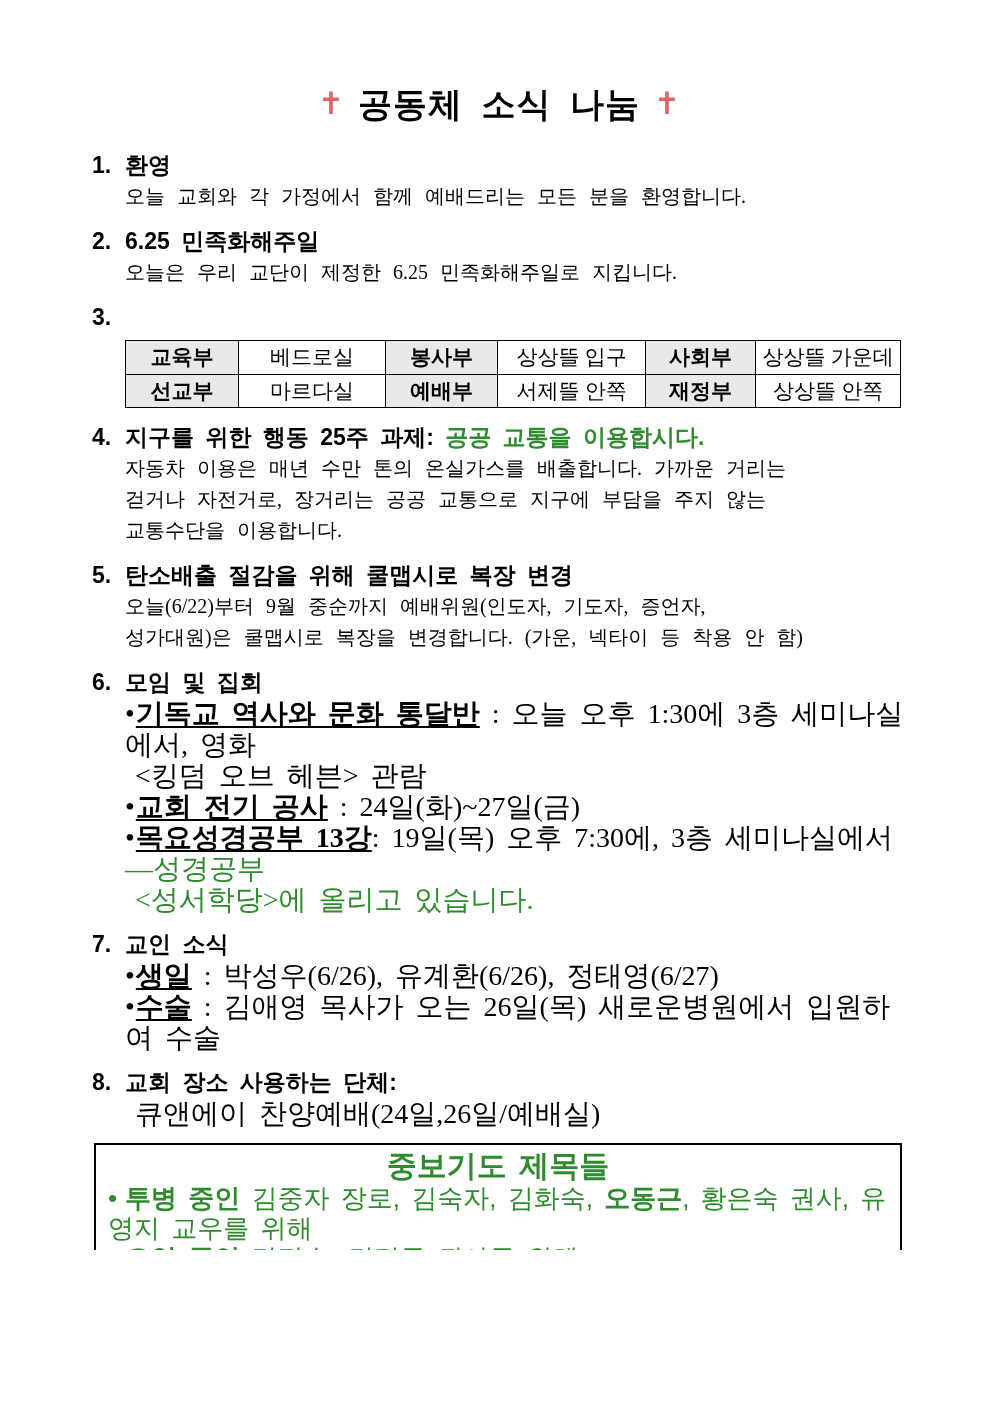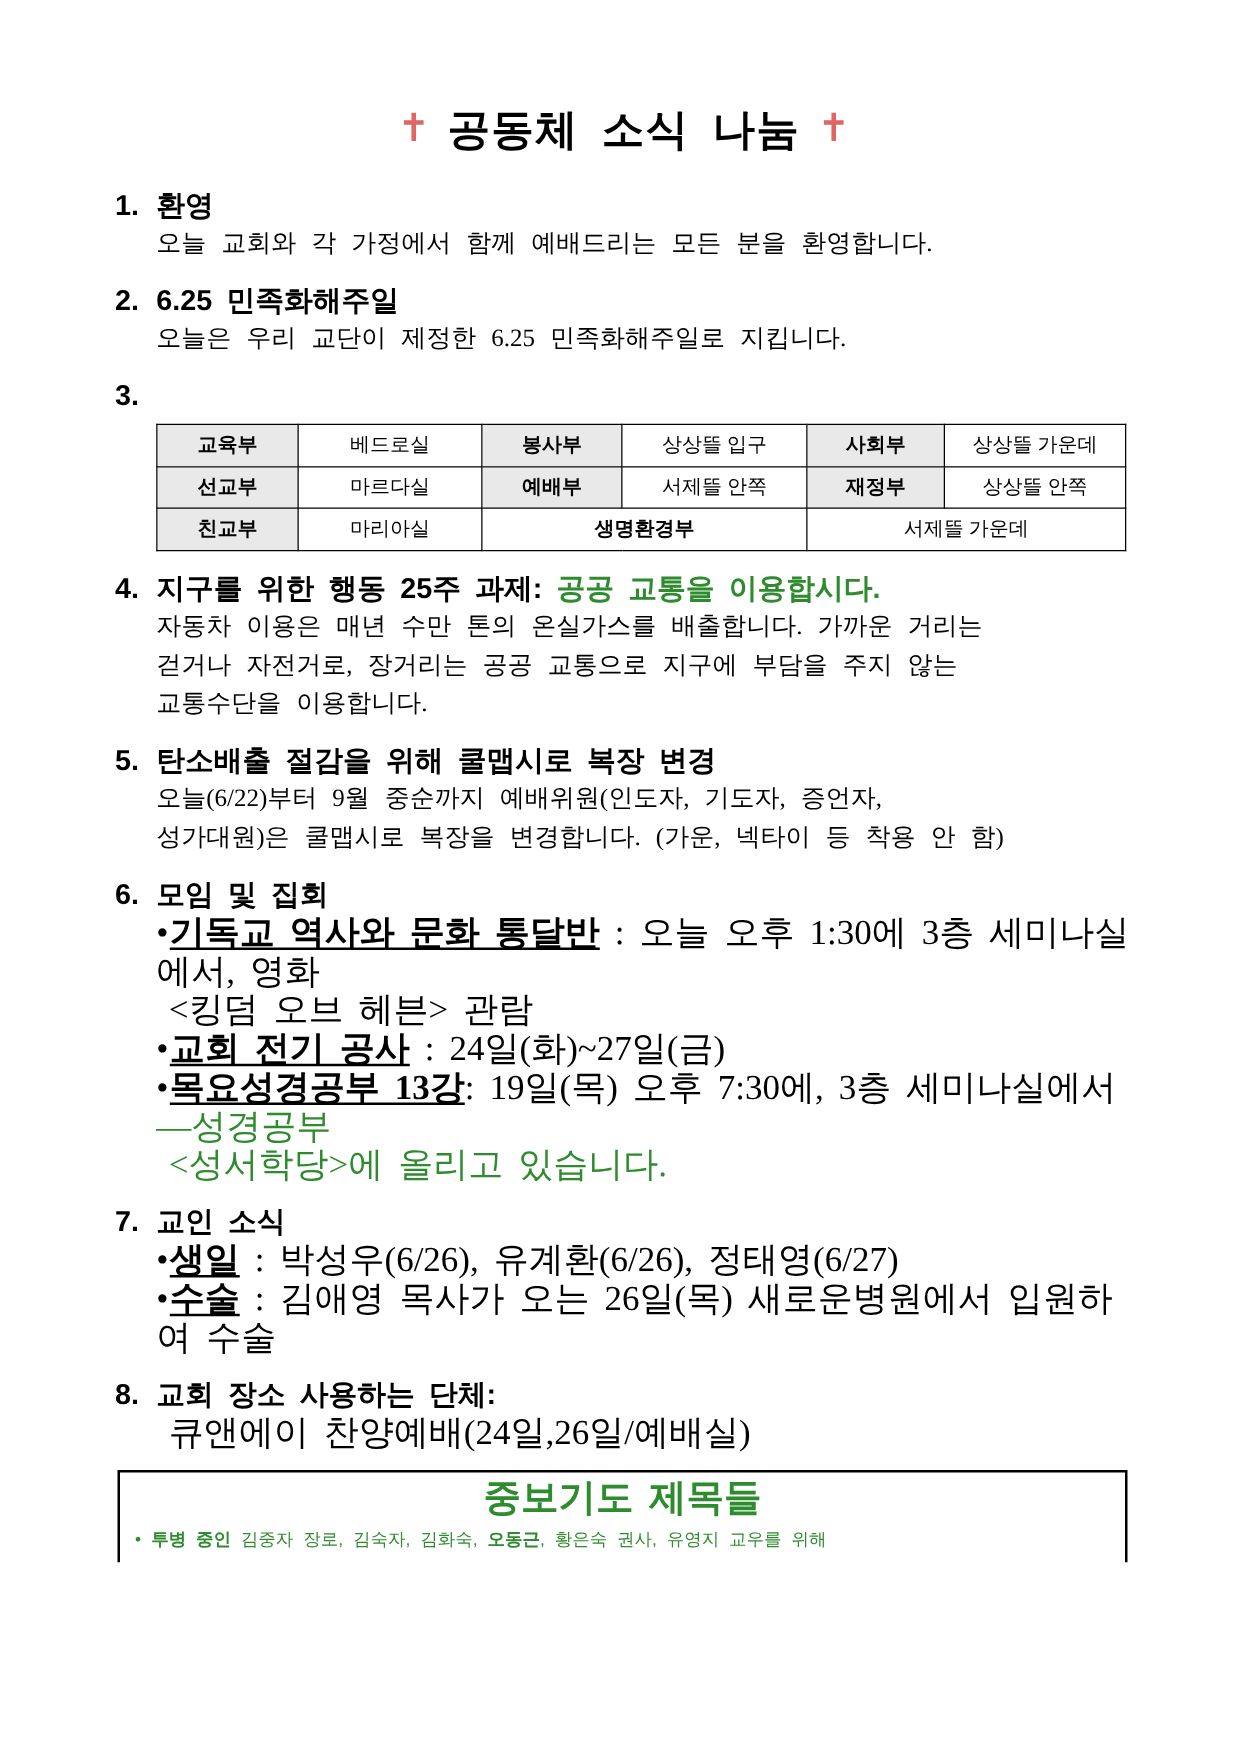--- a/index.html
+++ b/index.html
@@ -28,21 +28,21 @@
   .green { color:var(--green); }
   .sec-body { margin-left:33px; font-size:20px; line-height:31px; word-spacing:7px; }
   .sec-body .line { white-space:pre-wrap; }
   .bullets { margin-left:33px; font-size:28px; line-height:31px; word-spacing:5px; }
   .bullet-line { white-space:pre-wrap; }
   .bullet-cont { padding-left:10px; }
   .blabel { font-weight:700; text-decoration:underline; text-underline-offset:3px; }
   .bullet-glyph { margin-right:1px; }
   .dept-table {
     border-collapse:collapse; table-layout:fixed; width:775px;
-    margin:7px 0 12px 33px; font-size:16px;
+    margin:7px 0 12px 33px; font-size:21px;
   }
   .dept-table td {
     border:1.5px solid #000; height:32.5px; text-align:center;
     vertical-align:middle; padding:0 2px; overflow:hidden; white-space:nowrap;
   }
   .dept-table .hd {
     background:var(--table_header_bg); font-weight:700;
     font-family:"Liberation Sans", sans-serif;
   }
   .dept-table .bold { font-weight:700; font-family:"Liberation Sans", sans-serif; }
@@ -51,21 +51,21 @@
   .col-h3 { width:110px; } .col-v3 { width:145px; }
   .prayer-box {
     box-sizing:border-box; border:2px solid #000; width:808px;
     margin:8px 0 0 2px; padding:4px 12px 10px 12px; color:var(--green);
     font-family:"Liberation Sans", sans-serif;
   }
   .prayer-title {
     text-align:center; font-weight:700; font-size:30px;
     line-height:34px; word-spacing:4px;
   }
-  .prayer-line { font-size:14px; line-height:30px; word-spacing:4px; white-space:pre-wrap; }
+  .prayer-line { font-size:26px; line-height:30px; word-spacing:4px; white-space:pre-wrap; }
   .prayer-line .b { font-weight:700; }
   .prayer-bullet { margin-right:8px; }
 </style>
 </head>
 <body>
 
 <div class="page">
 
   <h1 class="doc-title"><span class="cross">✝</span><span>공동체 소식 나눔</span><span class="cross">✝</span></h1>
 
@@ -111,26 +111,20 @@
           <td class="hd">사회부</td>
           <td>상상뜰 가운데</td>
         </tr>
         <tr>
           <td class="hd">선교부</td>
           <td>마르다실</td>
           <td class="hd">예배부</td>
           <td>서제뜰 안쪽</td>
           <td class="hd">재정부</td>
           <td>상상뜰 안쪽</td>
-        </tr>
-        <tr>
-          <td class="hd">친교부</td>
-          <td>마리아실</td>
-          <td colspan="2" class="bold">생명환경부</td>
-          <td colspan="2">서제뜰 가운데</td>
         </tr>
       </tbody>
     </table>
   </section>
 
   <section class="sec">
     <div class="sec-head">
         <span class="sec-num">4.</span>
         <span><span>지구를 위한 행동 25주 과제:</span><span class="green"> 공공 교통을 이용합시다.</span></span>
       </div>

